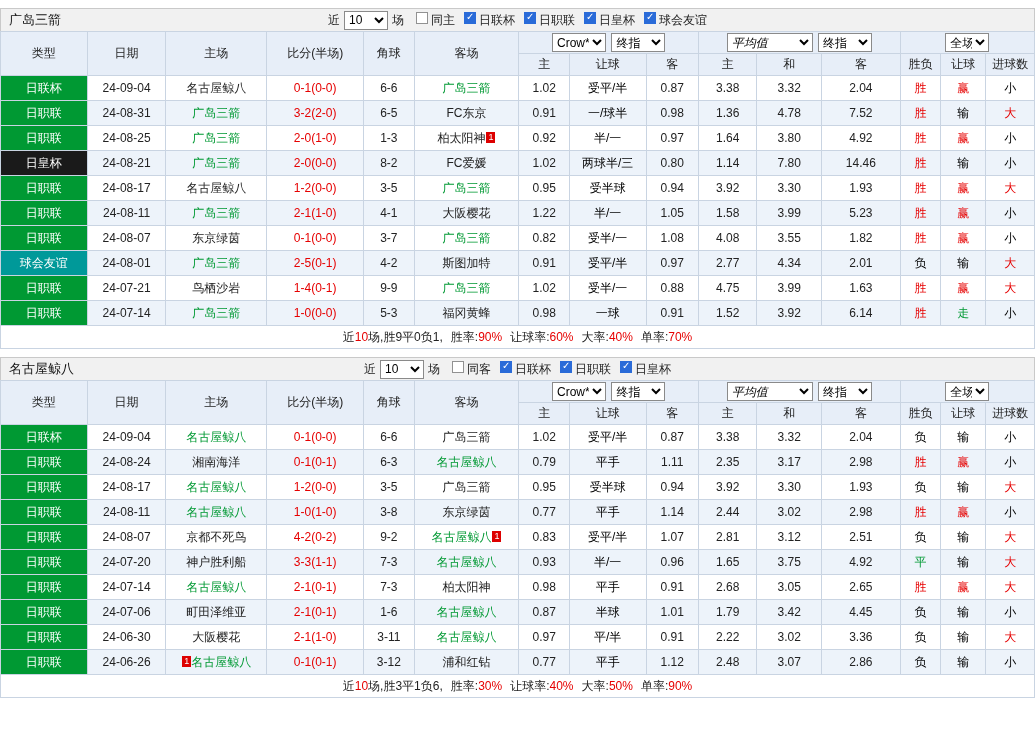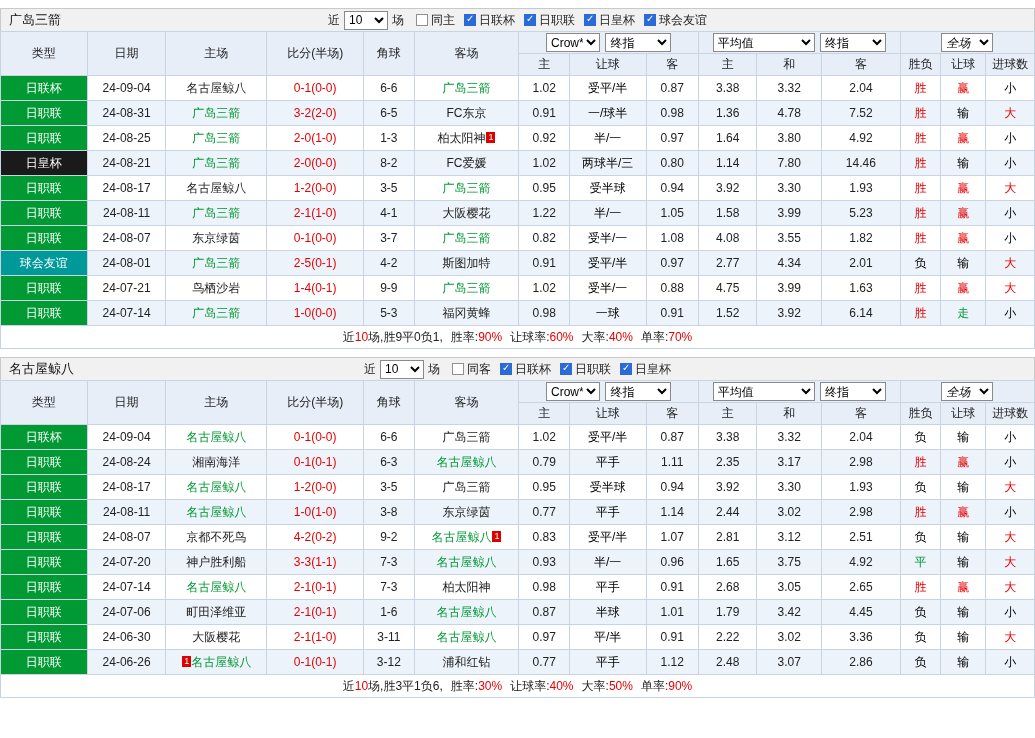--- a/index.html
+++ b/index.html
@@ -16,30 +16,30 @@
   .titlebar-buttons{position:absolute;right:5px;display:flex;gap:5px;}
   .tb-btn{width:22px;height:22px;border:1px solid #b9b9ea;border-radius:3px;background:#8a8ade;color:#fff;font-size:13px;font-weight:bold;cursor:pointer;padding:0;line-height:19px;font-family:inherit;}
   .tb-btn.close{background:#4fa8cc;border-color:#8fd0e8;}
 
   
   .section{margin-top:8px;}
   .control-bar{height:23px;background:#f1f1f1;border:1px solid #c9c9c9;border-bottom:none;display:flex;align-items:center;position:relative;font-size:12px;}
   .team-name-heading{position:absolute;left:8px;font-size:13px;color:#111;}
   .filters{margin:0 auto;display:flex;align-items:center;gap:4px;}
   .filter-list{display:inline-flex;align-items:center;gap:9px;margin-left:8px;}
-  .filter{display:inline-flex;align-items:center;gap:3px;cursor:pointer;}
+  .filter{display:inline-flex;align-items:flex-start;gap:3px;cursor:pointer;}
   .cb{width:12px;height:12px;border:1px solid #919191;background:#fff;display:inline-block;position:relative;flex:none;}
   .cb.checked{background:#2a6bd8;border-color:#2a6bd8;}
   .cb.checked::after{content:"✓";position:absolute;color:#fff;font-size:10px;left:1px;top:-2px;}
   select{font-size:12px;height:19px;border:1px solid #8a8a8a;background:#fff;font-family:inherit;padding:0;}
   .count-select{width:44px;}
   .sel-bookmaker{width:54px;}
-  .sel-stage{width:66px;}
-  .sel-average{width:102px;}
-  .sel-full{width:52px;font-style:italic;}
+  .sel-stage{width:54px;}
+  .sel-average{width:86px;font-style:italic;}
+  .sel-full{width:44px;}
 
   
   .stats-table{width:1035px;border-collapse:collapse;table-layout:fixed;font-size:12px;}
   .stats-table th,.stats-table td{border:1px solid #c9d4e2;text-align:center;padding:0 1px;white-space:nowrap;overflow:hidden;}
   .stats-table thead th{background:#e7eef8;font-weight:normal;color:#222;height:22px;}
   .hrow1 th{height:32px;}
   .dd-cell select{margin:0 1px;}
   .stats-table tbody td{height:25px;background:#fff;}
   .stats-table tr.alt td{background:#edf3fa;}
   td.type-cell{color:#fff;}

